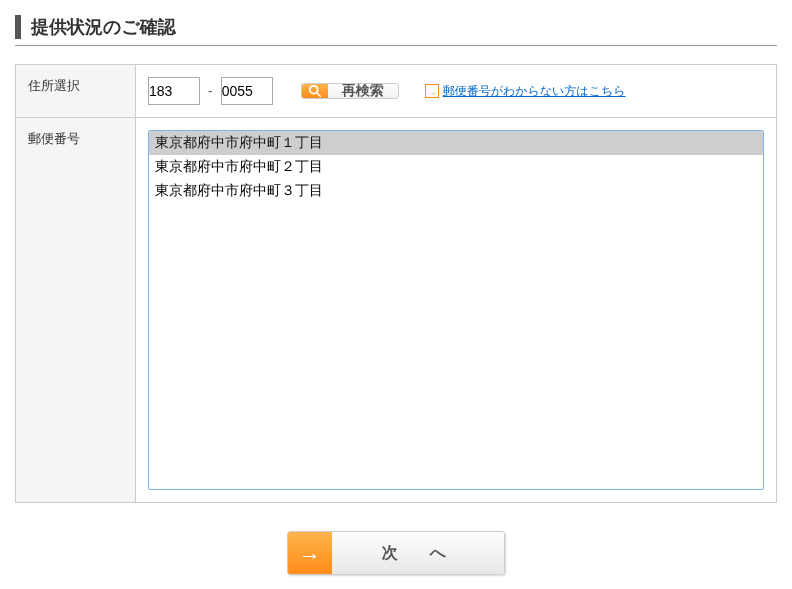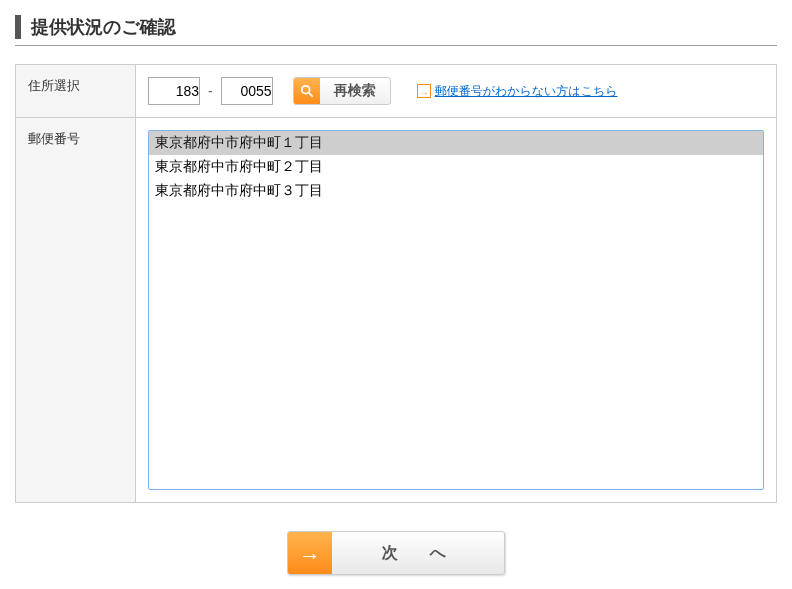--- a/index.html
+++ b/index.html
@@ -42,37 +42,37 @@
       font-size: 13px;
     }
     .postal-row {
       display: flex;
       align-items: center;
       gap: 8px;
     }
     .postal-input {
       width: 52px;
       height: 28px;
-      text-align: right;
+      text-align: left;
       border: 1px solid #aaa;
       font-size: 14px;
     }
     .postal-sep {
       color: #666;
     }
     .search-btn {
       display: inline-flex;
       align-items: center;
-      height: 28px;
+      height: 16px;
       border: 1px solid #ccc;
       border-radius: 3px;
       background: linear-gradient(#fff, #f0f0f0);
       cursor: pointer;
       overflow: hidden;
-      margin-left: 12px;
+      margin-left: 20px;
     }
     .search-btn .icon-part {
       width: 26px;
       height: 100%;
       background: linear-gradient(#ffb34d, #ff8c1a);
       display: flex;
       align-items: center;
       justify-content: center;
       color: #fff;
       font-size: 13px;

